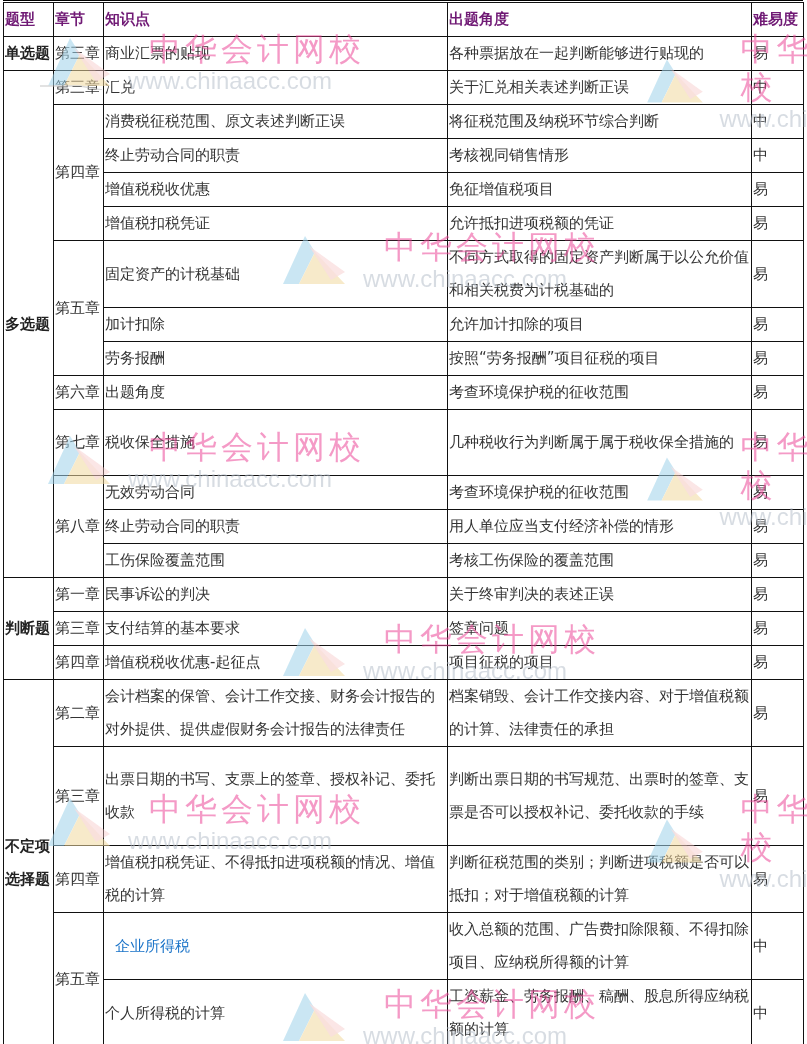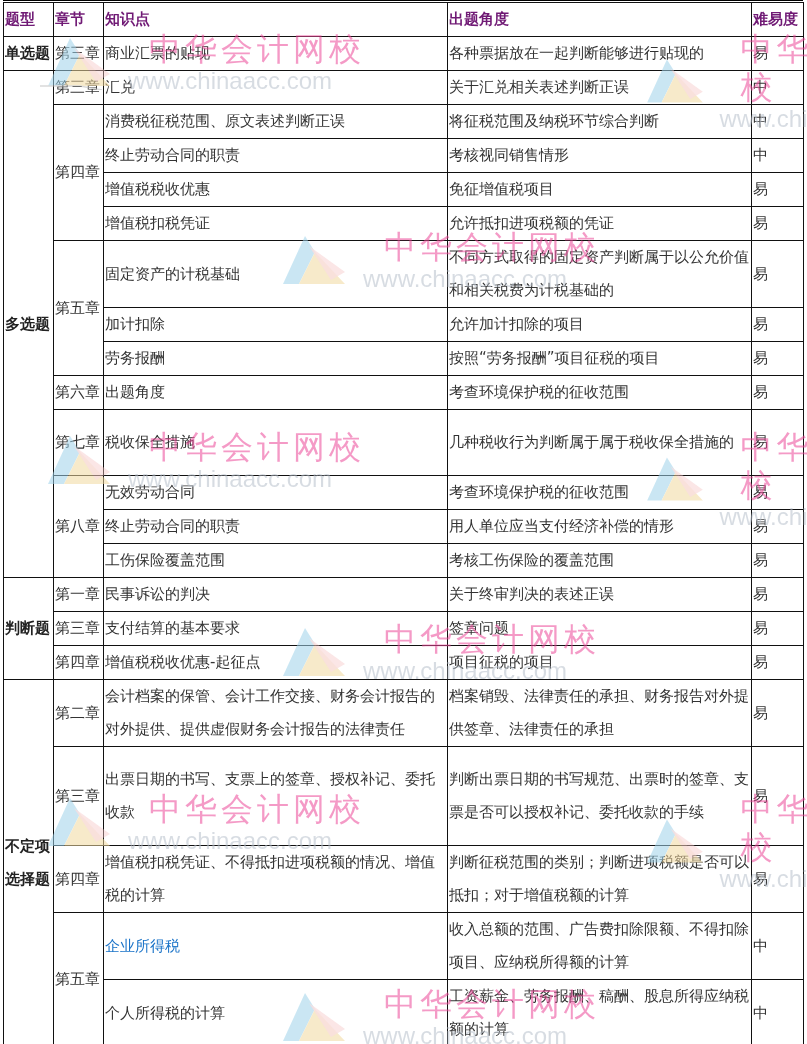--- a/index.html
+++ b/index.html
@@ -16,21 +16,21 @@
   table.kt td {
     border: 1.5px solid #111;
     padding: 0 1px;
     vertical-align: middle;
     line-height: 33px;
     word-break: break-all;
     overflow: hidden;
   }
   table.kt tr.h td { font-weight: bold; color: #701a75; height: 33px; }
   .type-cell { font-weight: bold; color: #222; margin-top: 36px; }
-  .link { color: #1a73c8; }
+  .link { color: #1a73c8; padding-left: 10px; }
   .watermark {
     position: absolute; pointer-events: none; opacity: 0.55;
     display: flex; align-items: center;
   }
   .wm-logo { width: 84px; height: 56px; position: relative; }
   .wm-text { display: flex; flex-direction: column; margin-left: 4px; }
   .wm-cn { font-size: 32px; color: #ec4899; letter-spacing: 4px; line-height: 38px;
            font-family: "DejaVu Sans", sans-serif; margin-left: 21px; }
   .wm-url { font-size: 24px; color: #b8c1cc; line-height: 26px;
             font-family: "Liberation Sans", sans-serif; }
@@ -160,21 +160,21 @@
         <td>易</td>
       </tr>
 
       <tr style="height:66px">
         <td class="type-cell" rowspan="5">
           <span>不定项</span><br>
           <span>选择题</span>
         </td>
         <td>第二章</td>
         <td>会计档案的保管、会计工作交接、财务会计报告的对外提供、提供虚假财务会计报告的法律责任</td>
-        <td>档案销毁、法律责任的承担、财务报告对外提供签章、法律责任的承担</td>
+        <td>档案销毁、会计工作交接内容、对于增值税额的计算、法律责任的承担</td>
         <td>易</td>
       </tr>
       <tr style="height:99px">
         <td>第三章</td>
         <td>出票日期的书写、支票上的签章、授权补记、委托收款</td>
         <td>判断出票日期的书写规范、出票时的签章、支票是否可以授权补记、委托收款的手续</td>
         <td>易</td>
       </tr>
       <tr style="height:66px">
         <td>第四章</td>

